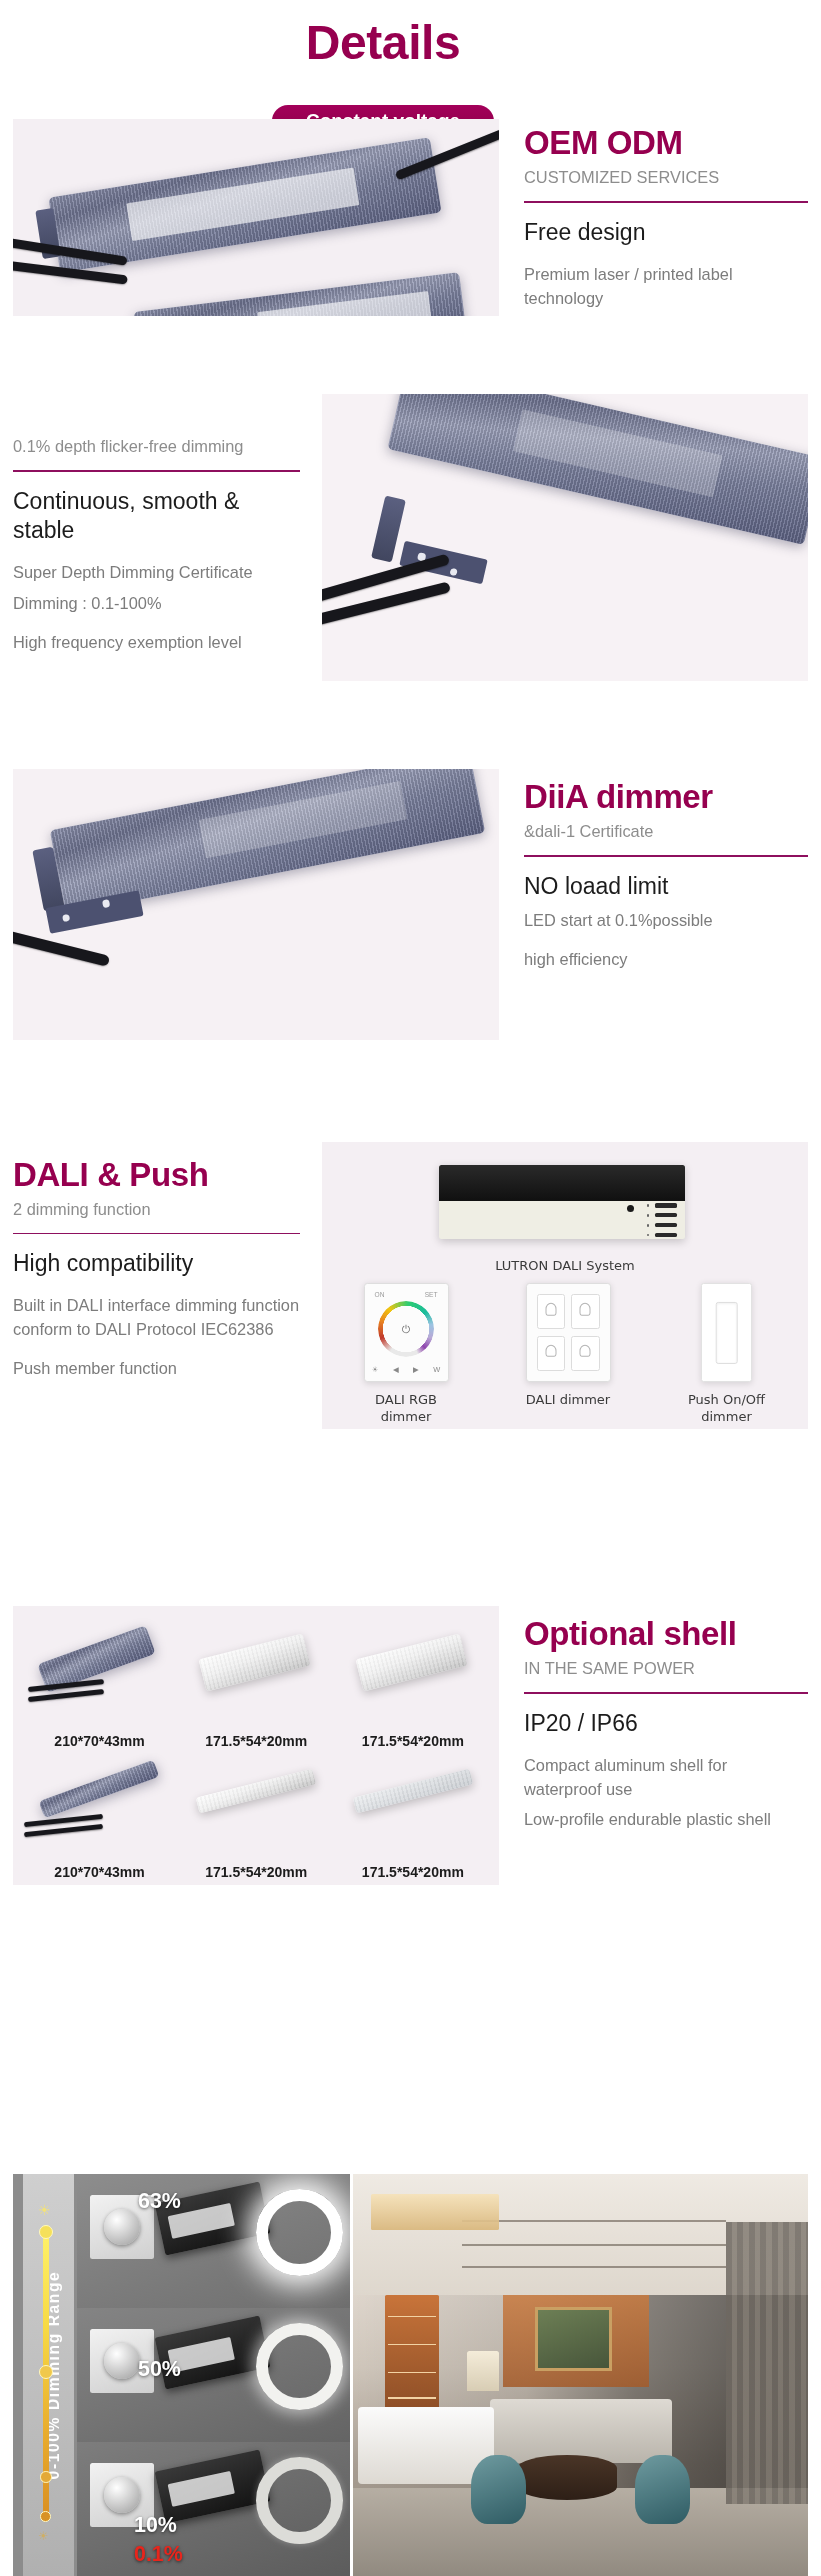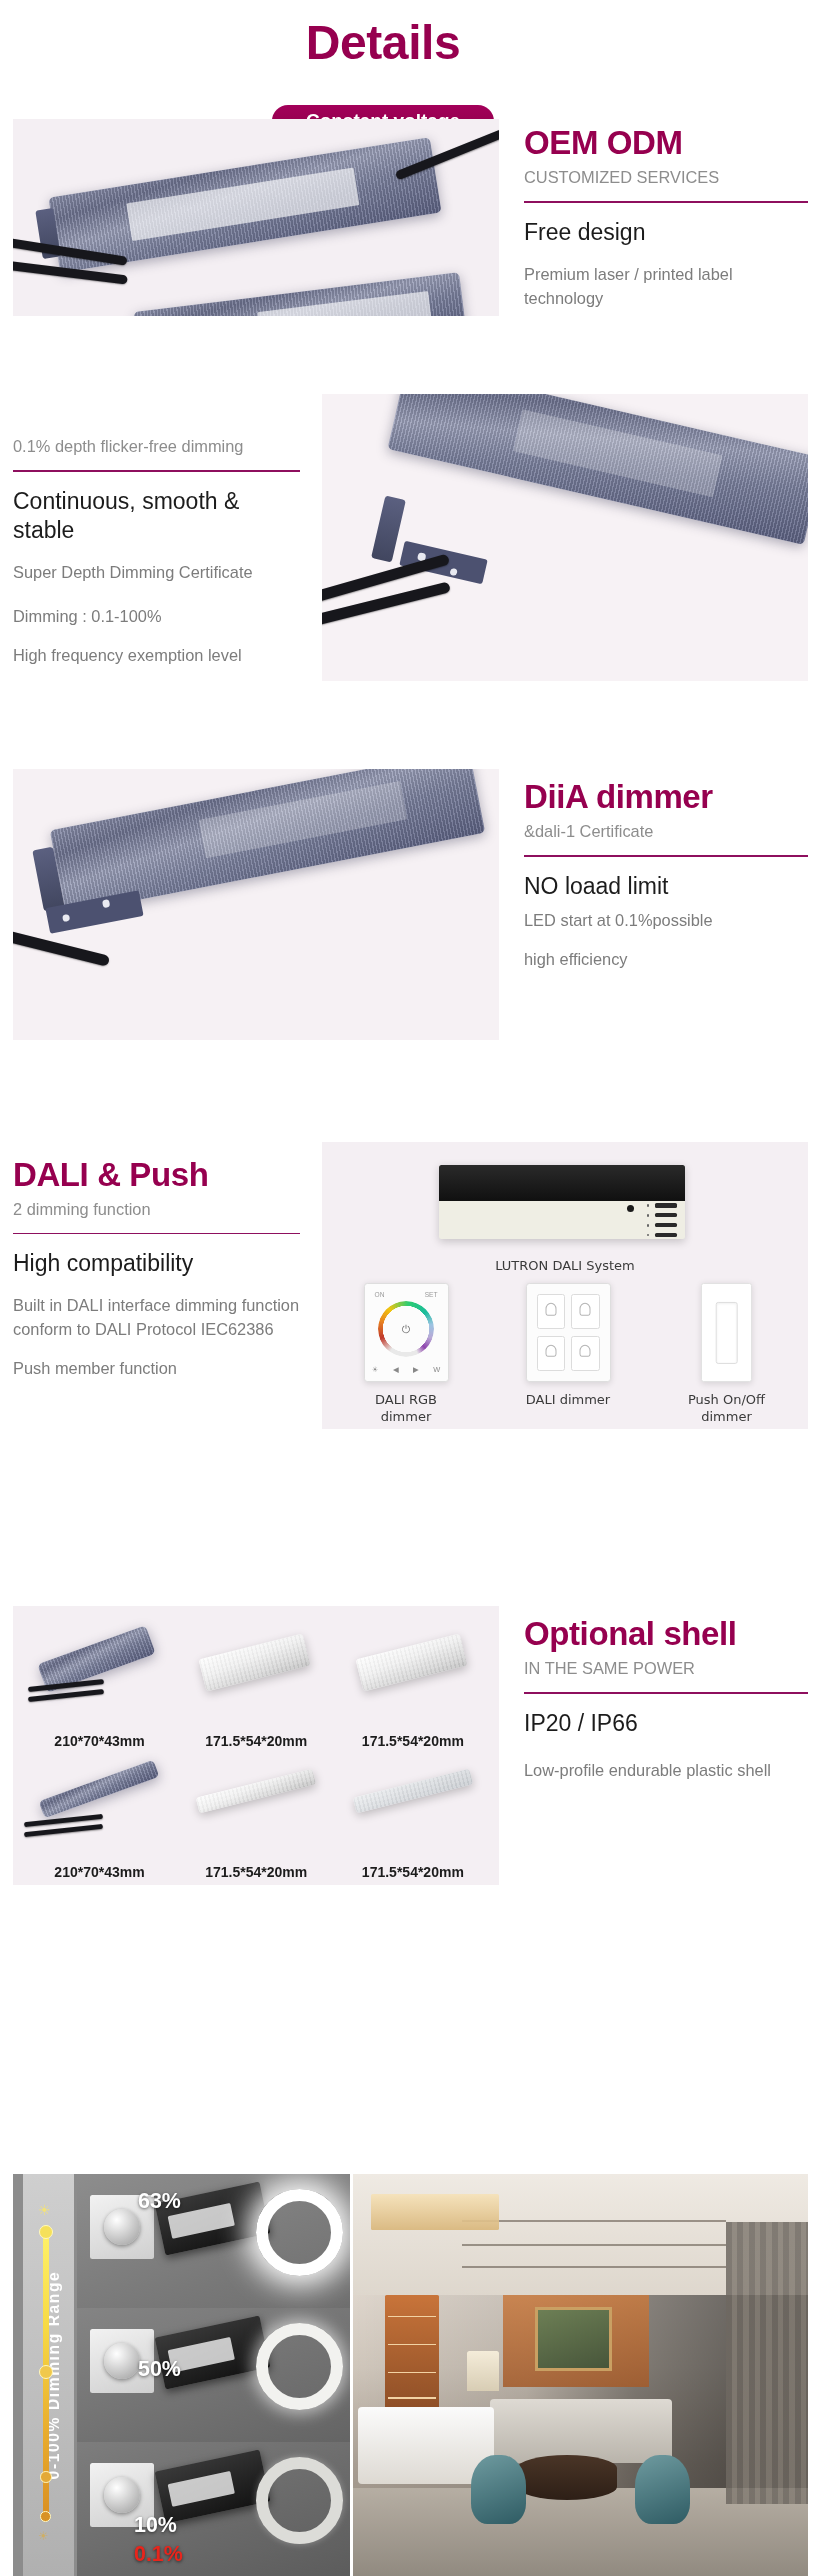--- a/index.html
+++ b/index.html
@@ -30,21 +30,21 @@
   .txt-pane { position:absolute; }
 
   .h-main {
     font-size:33px; font-weight:bold; color:#96004f;
     letter-spacing:-0.4px; line-height:1.12;
   }
   .h-sub { font-size:16.4px; color:#8d8d8d; margin-top:5px; line-height:1.3; }
   .rule { height:1.6px; background:#8e0f5e; margin:13px 0 15px 0; }
   .h-lead { font-size:23px; color:#1c1c1c; line-height:1.3; font-weight:normal; }
   .p-body { font-size:16.4px; color:#7c7c7c; line-height:1.45; margin-top:15px; }
-  .p-tight { font-size:16.4px; color:#7c7c7c; line-height:1.45; margin-top:20px; }
+  .p-tight { font-size:16.4px; color:#7c7c7c; line-height:1.45; margin-top:7px; }
 
   
   .drv { position:absolute; border-radius:4.1px; }
   .drv-body {
     background:linear-gradient(172deg,#8b90ab 0%,#6e7390 18%,#9ba0b9 40%,#7b819e 62%,#5c6182 100%);
     box-shadow:0 3.3px 11.5px rgba(40,40,70,.35);
     border-radius:5px; position:relative; overflow:hidden;
   }
   .fins { position:absolute; inset:0; border-radius:5px;
     background:repeating-linear-gradient(90deg, rgba(255,255,255,.16) 0 1.2px, rgba(0,0,0,.16) 1.2px 3.3px);
@@ -411,20 +411,21 @@
         <div class="shell-dim" style="position:absolute; bottom:3.3px; left:0; right:0;">171.5*54*20mm</div>
       </div>
     </div>
   </div>
 
   <div class="txt-pane" style="left:524px; top:-26px; width:284px;">
     <div class="h-main">Optional shell</div>
     <div class="h-sub">IN THE SAME POWER</div>
     <div class="rule"></div>
     <div class="h-lead">IP20 / IP66</div>
+    <div class="p-body">Compact aluminum shell for waterproof use</div>
     <div class="p-tight">Low-profile endurable plastic shell</div>
   </div>
 </div>
 
 <div class="dim-sec">
 
   <div class="dim-left">
     <div class="dim-rail">
       <div class="dim-vlabel">0-100% Dimming Range</div>
     </div>

